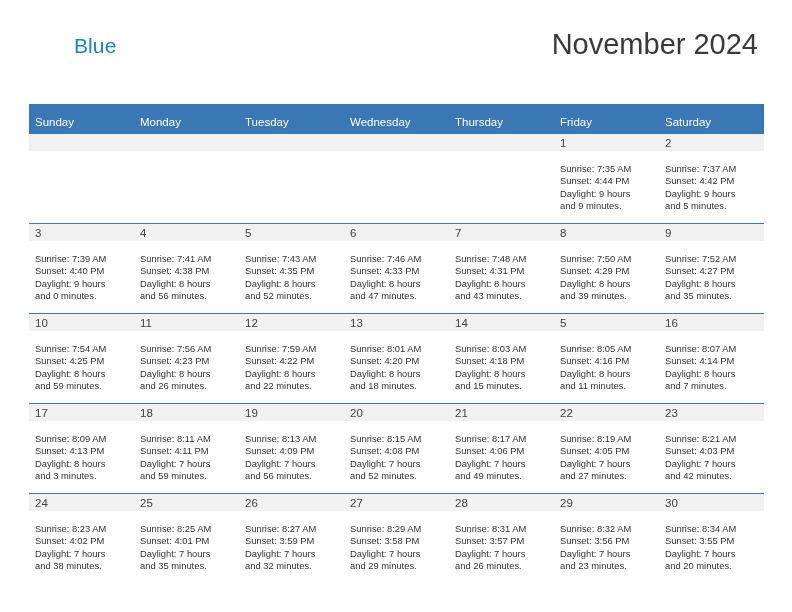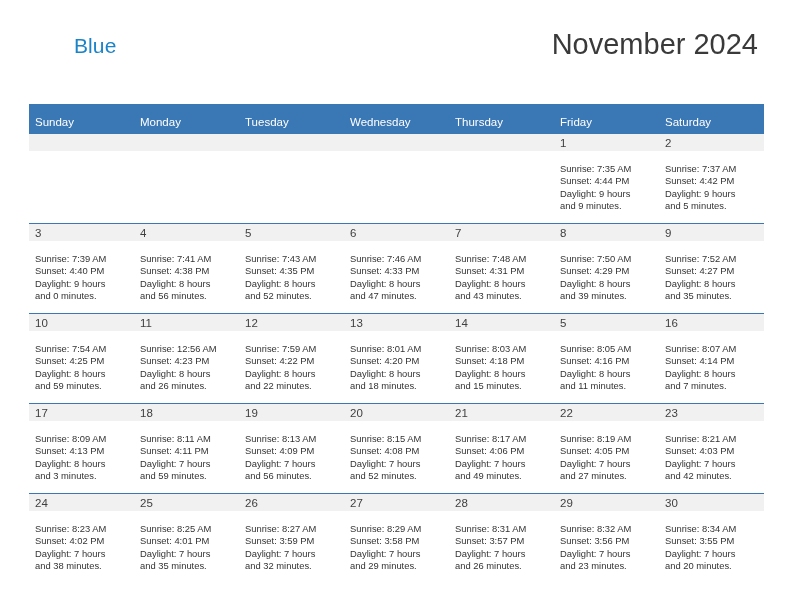--- a/index.html
+++ b/index.html
@@ -302,21 +302,21 @@
                 <span class="ln">Sunset: 4:25 PM</span>
                 <span class="ln">Daylight: 8 hours</span>
                 <span class="ln">and 59 minutes.</span>
               </div>
             </div>
           </td>
           <td>
             <div class="cell-inner">
               <div class="daynum-strip">11</div>
               <div class="cell-body">
-                <span class="ln">Sunrise: 12:56 AM</span>
+                <span class="ln">Sunrise: 7:56 AM</span>
                 <span class="ln">Sunset: 4:23 PM</span>
                 <span class="ln">Daylight: 8 hours</span>
                 <span class="ln">and 26 minutes.</span>
               </div>
             </div>
           </td>
           <td>
             <div class="cell-inner">
               <div class="daynum-strip">12</div>
               <div class="cell-body">

